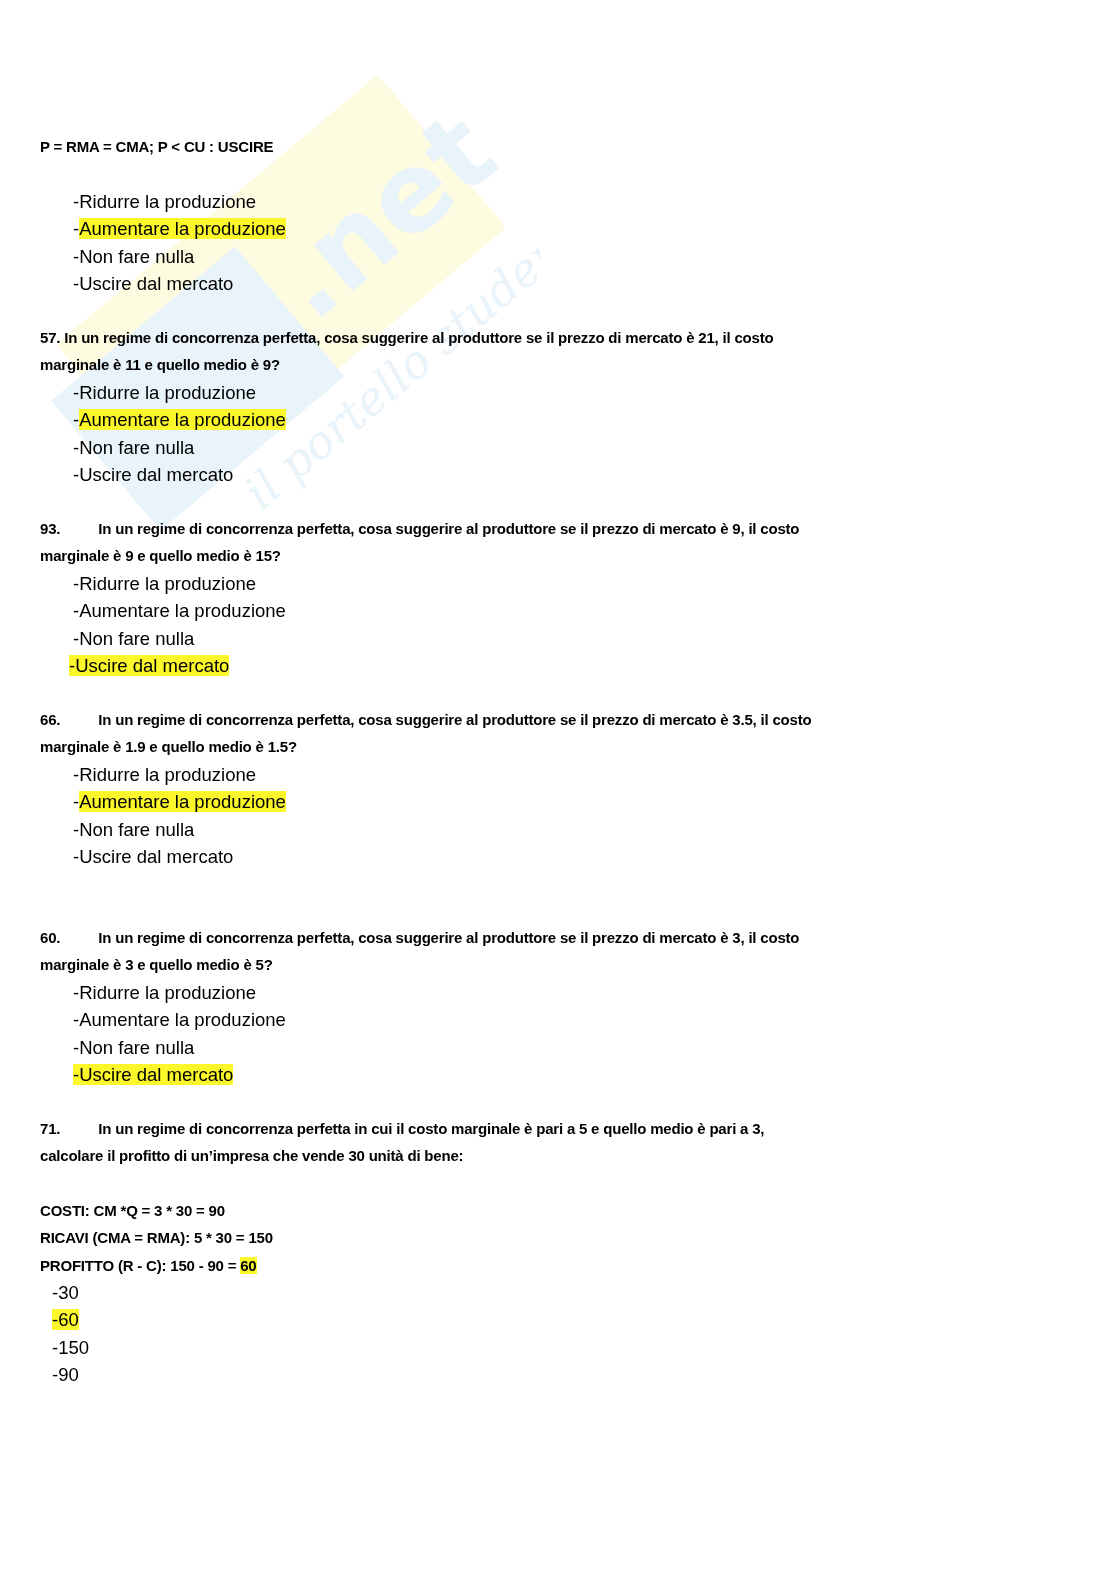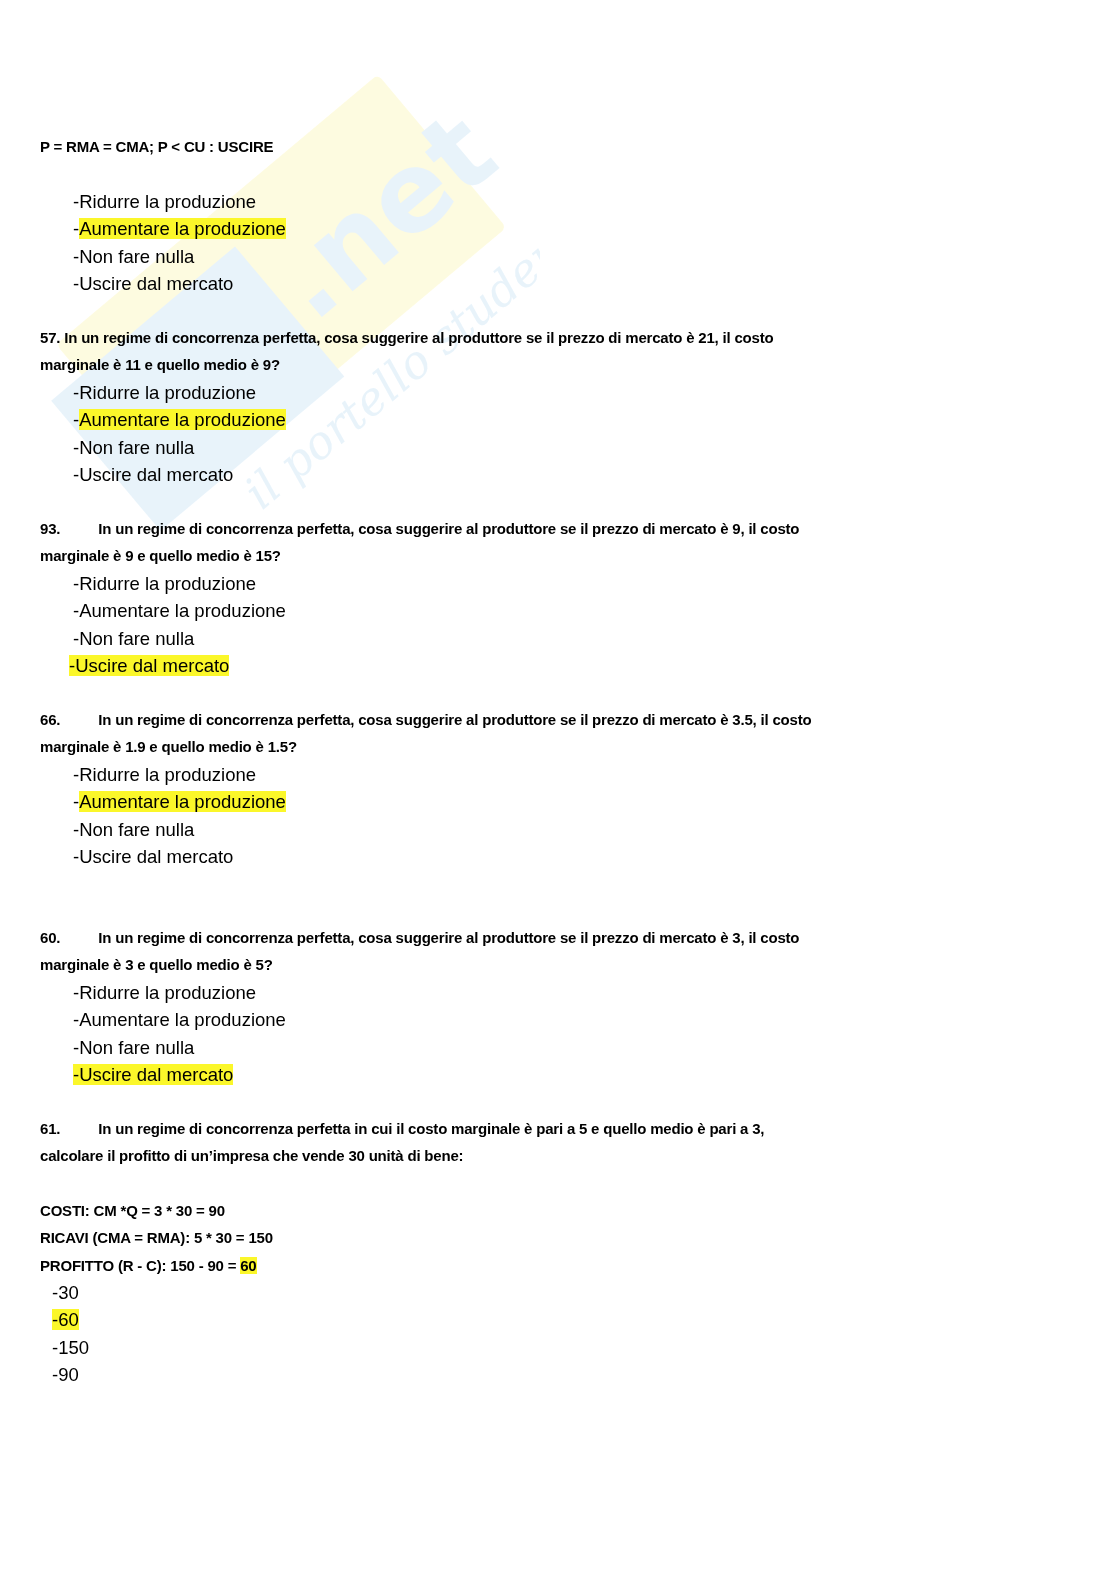--- a/index.html
+++ b/index.html
@@ -54,21 +54,21 @@
 <div class="line opt" style="top:816px"><span>-</span><span>Non fare nulla</span></div>
 <div class="line opt" style="top:843px"><span>-</span><span>Uscire dal mercato</span></div>
 
 <div class="line bold" style="top:924px"><span>60.</span><span class="tab"></span><span>In un regime di concorrenza perfetta, cosa suggerire al produttore se il prezzo di mercato è 3, il costo</span></div>
 <div class="line bold" style="top:951px">marginale è 3 e quello medio è 5?</div>
 <div class="line opt" style="top:979px"><span>-</span><span>Ridurre la produzione</span></div>
 <div class="line opt" style="top:1006px"><span>-</span><span>Aumentare la produzione</span></div>
 <div class="line opt" style="top:1034px"><span>-</span><span>Non fare nulla</span></div>
 <div class="line opt" style="top:1061px"><span class="hl"><span>-</span><span>Uscire dal mercato</span></span></div>
 
-<div class="line bold" style="top:1115px"><span>61.</span><span class="tab"></span><span>In un regime di concorrenza perfetta in cui il costo marginale è pari a 5 e quello medio è pari a 3,</span></div>
+<div class="line bold" style="top:1115px"><span>71.</span><span class="tab"></span><span>In un regime di concorrenza perfetta in cui il costo marginale è pari a 5 e quello medio è pari a 3,</span></div>
 <div class="line bold" style="top:1142px">calcolare il profitto di un’impresa che vende 30 unità di bene:</div>
 
 <div class="line bold" style="top:1197px">COSTI: CM *Q = 3 * 30 = 90</div>
 <div class="line bold" style="top:1224px">RICAVI (CMA = RMA): 5 * 30 = 150</div>
 <div class="line bold" style="top:1252px"><span>PROFITTO (R - C): 150 - 90 = </span><span class="hl">60</span></div>
 
 <div class="line opt short" style="top:1279px"><span>-</span><span>30</span></div>
 <div class="line opt short" style="top:1306px"><span class="hl"><span>-</span><span>60</span></span></div>
 <div class="line opt short" style="top:1334px"><span>-</span><span>150</span></div>
 <div class="line opt short" style="top:1361px"><span>-</span><span>90</span></div>

